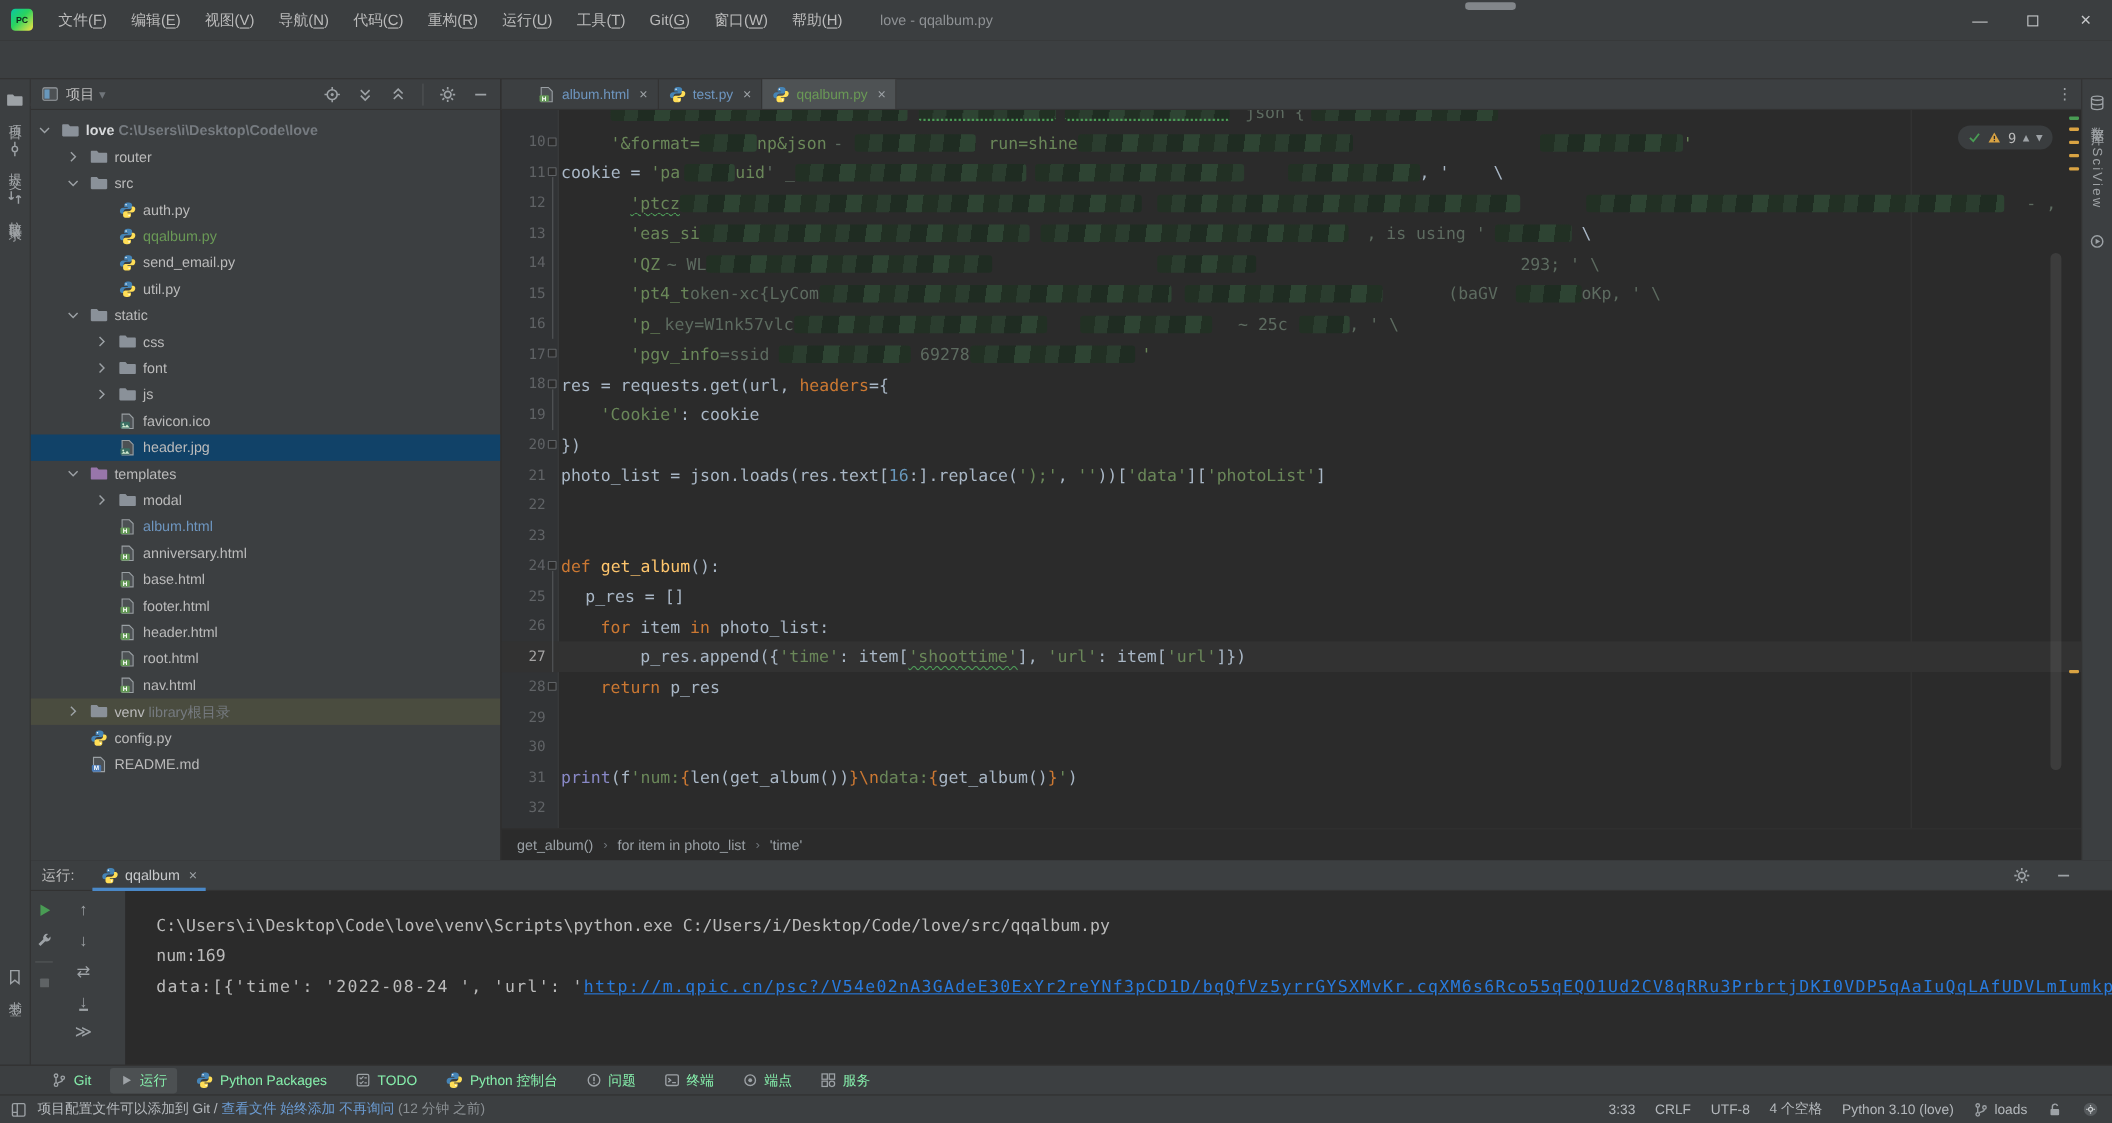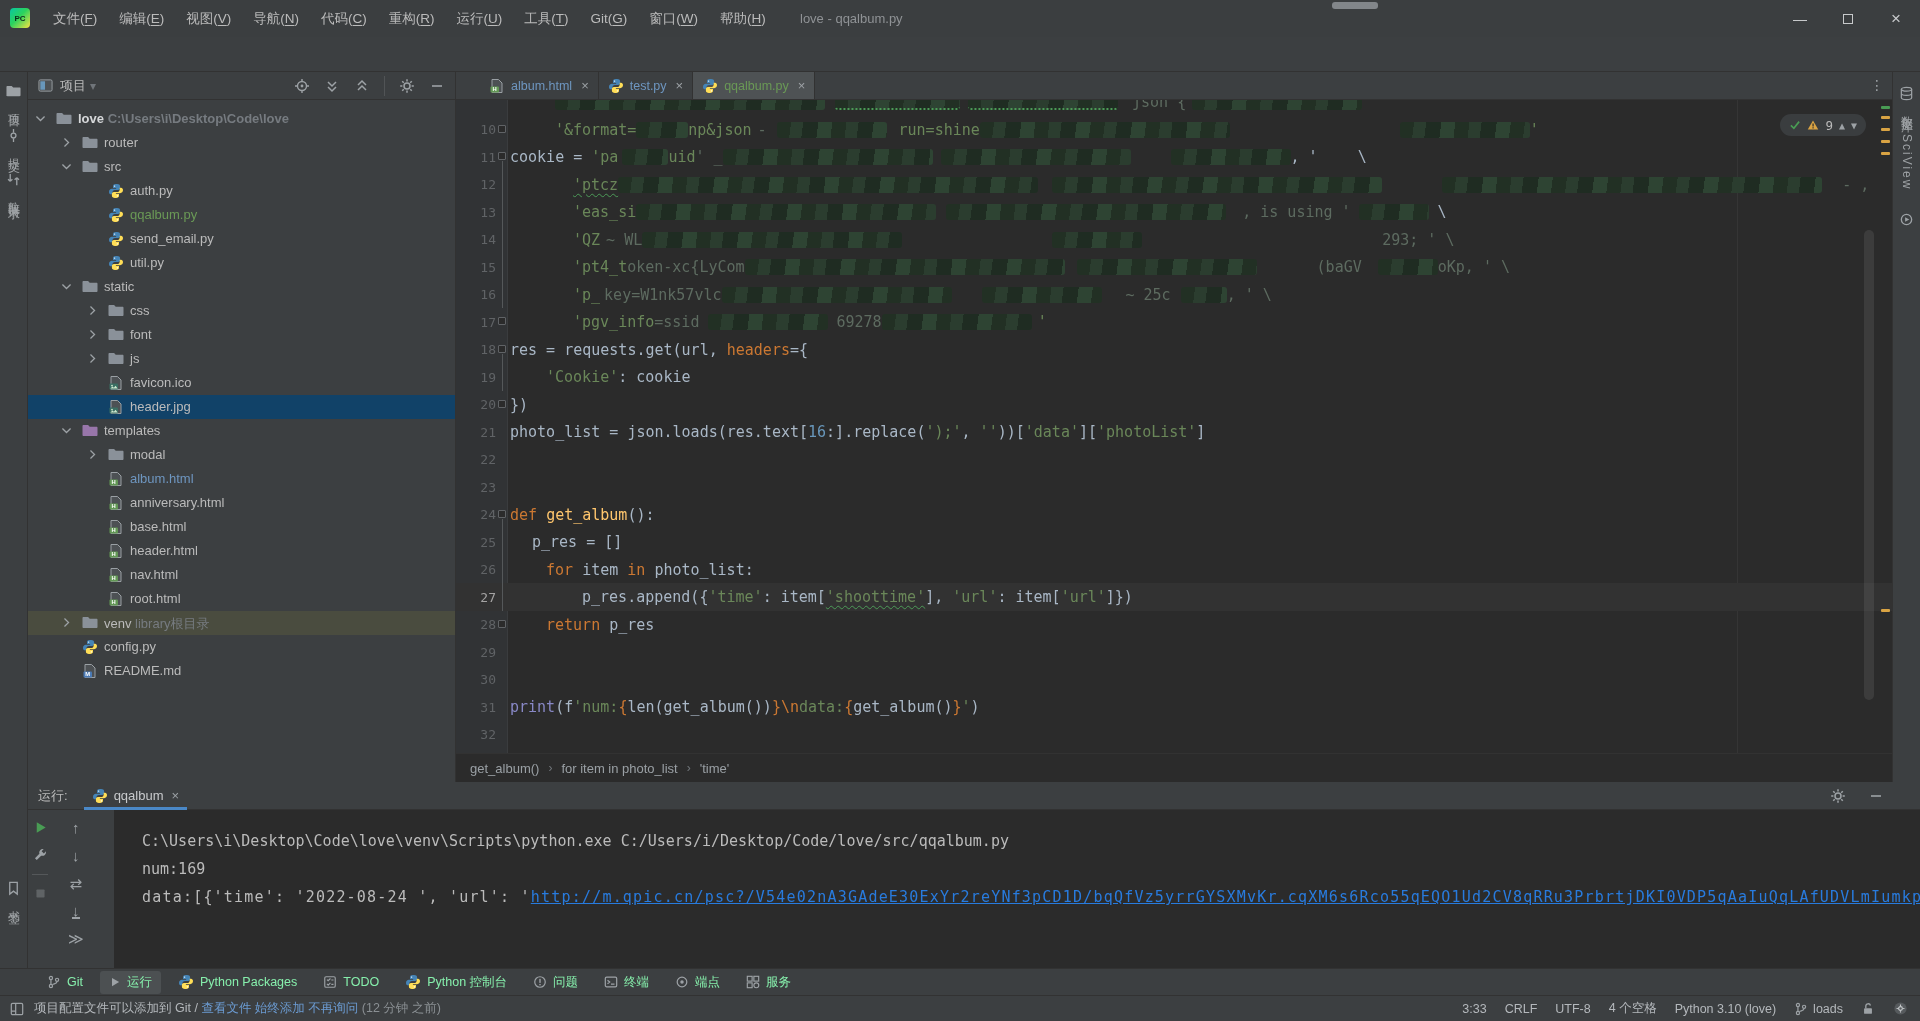--- a/index.html
+++ b/index.html
@@ -614,41 +614,51 @@
         <span class="tlabel" style="left: 102px;">base.html</span>
       </div>
       <div class="trow">
         <span class="ficon" style="left: 80px;">
           <svg width="16" height="16" viewBox="0 0 16 16">
             <path d="M3 1.5h6.5l3.5 3.5v9.5H3z" fill="#4d5154" stroke="#9aa0a4"></path>
             <rect x="1.5" y="8.5" width="8.5" height="6" rx="1" fill="#629755"></rect>
             <text x="5.7" y="13.4" font-size="5.8" font-weight="bold" fill="#fff" text-anchor="middle" font-family="sans-serif">H</text>
           </svg>
         </span>
-        <span class="tlabel" style="left: 102px;">header.html</span>
+        <span class="tlabel" style="left: 102px;">footer.html</span>
       </div>
       <div class="trow">
         <span class="ficon" style="left: 80px;">
           <svg width="16" height="16" viewBox="0 0 16 16">
             <path d="M3 1.5h6.5l3.5 3.5v9.5H3z" fill="#4d5154" stroke="#9aa0a4"></path>
             <rect x="1.5" y="8.5" width="8.5" height="6" rx="1" fill="#629755"></rect>
             <text x="5.7" y="13.4" font-size="5.8" font-weight="bold" fill="#fff" text-anchor="middle" font-family="sans-serif">H</text>
           </svg>
         </span>
-        <span class="tlabel" style="left: 102px;">nav.html</span>
+        <span class="tlabel" style="left: 102px;">header.html</span>
       </div>
       <div class="trow">
         <span class="ficon" style="left: 80px;">
           <svg width="16" height="16" viewBox="0 0 16 16">
             <path d="M3 1.5h6.5l3.5 3.5v9.5H3z" fill="#4d5154" stroke="#9aa0a4"></path>
             <rect x="1.5" y="8.5" width="8.5" height="6" rx="1" fill="#629755"></rect>
             <text x="5.7" y="13.4" font-size="5.8" font-weight="bold" fill="#fff" text-anchor="middle" font-family="sans-serif">H</text>
           </svg>
         </span>
         <span class="tlabel" style="left: 102px;">root.html</span>
+      </div>
+      <div class="trow">
+        <span class="ficon" style="left: 80px;">
+          <svg width="16" height="16" viewBox="0 0 16 16">
+            <path d="M3 1.5h6.5l3.5 3.5v9.5H3z" fill="#4d5154" stroke="#9aa0a4"></path>
+            <rect x="1.5" y="8.5" width="8.5" height="6" rx="1" fill="#629755"></rect>
+            <text x="5.7" y="13.4" font-size="5.8" font-weight="bold" fill="#fff" text-anchor="middle" font-family="sans-serif">H</text>
+          </svg>
+        </span>
+        <span class="tlabel" style="left: 102px;">nav.html</span>
       </div>
       <div class="trow lib">
         <span class="arrow" style="left: 32px;">
           <svg width="13" height="13" viewBox="0 0 16 16">
             <polyline points="5.5,3 10.5,8 5.5,13" fill="none" stroke="#9da2a6" stroke-width="1.6"></polyline>
           </svg>
         </span>
         <span class="ficon" style="left: 54px;">
           <svg width="16" height="16" viewBox="0 0 16 16">
             <path d="M1.5 3h4.6l1.6 1.8h6.8c.55 0 1 .45 1 1V13c0 .55-.45 1-1 1h-13c-.55 0-1-.45-1-1V4c0-.55.45-1 1-1z" fill="#8a9199" transform="translate(0,-1)"></path>

